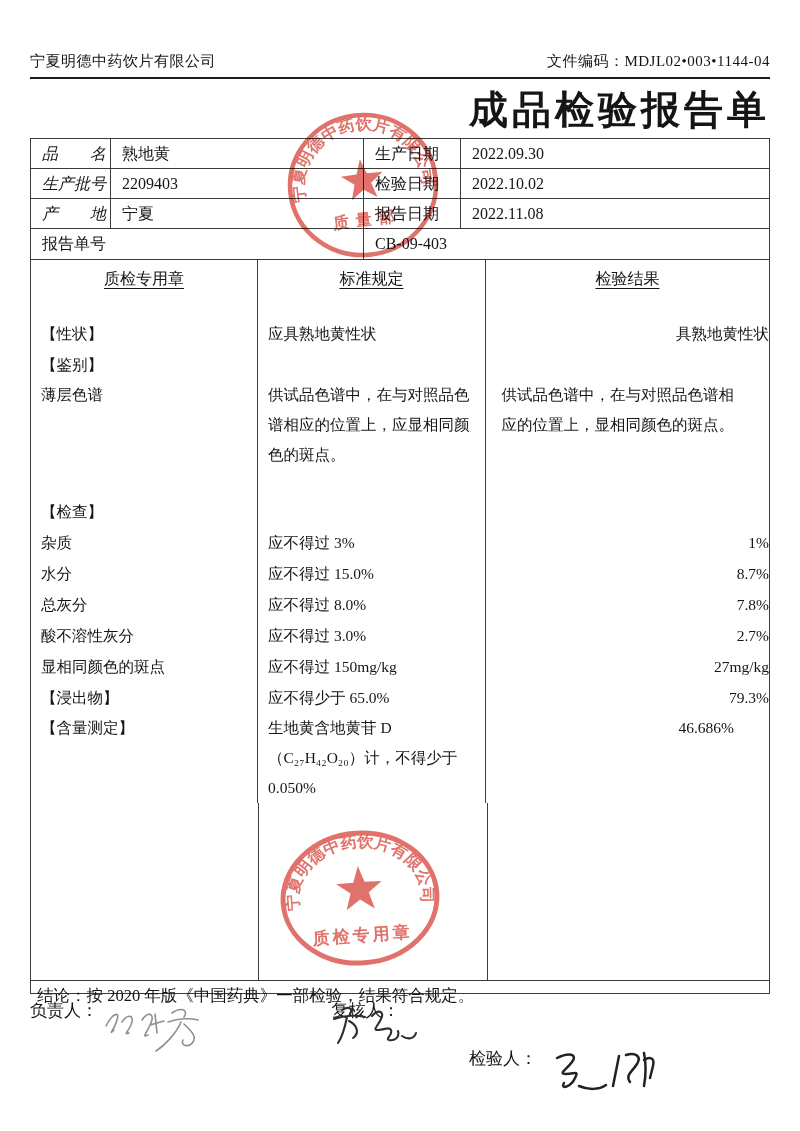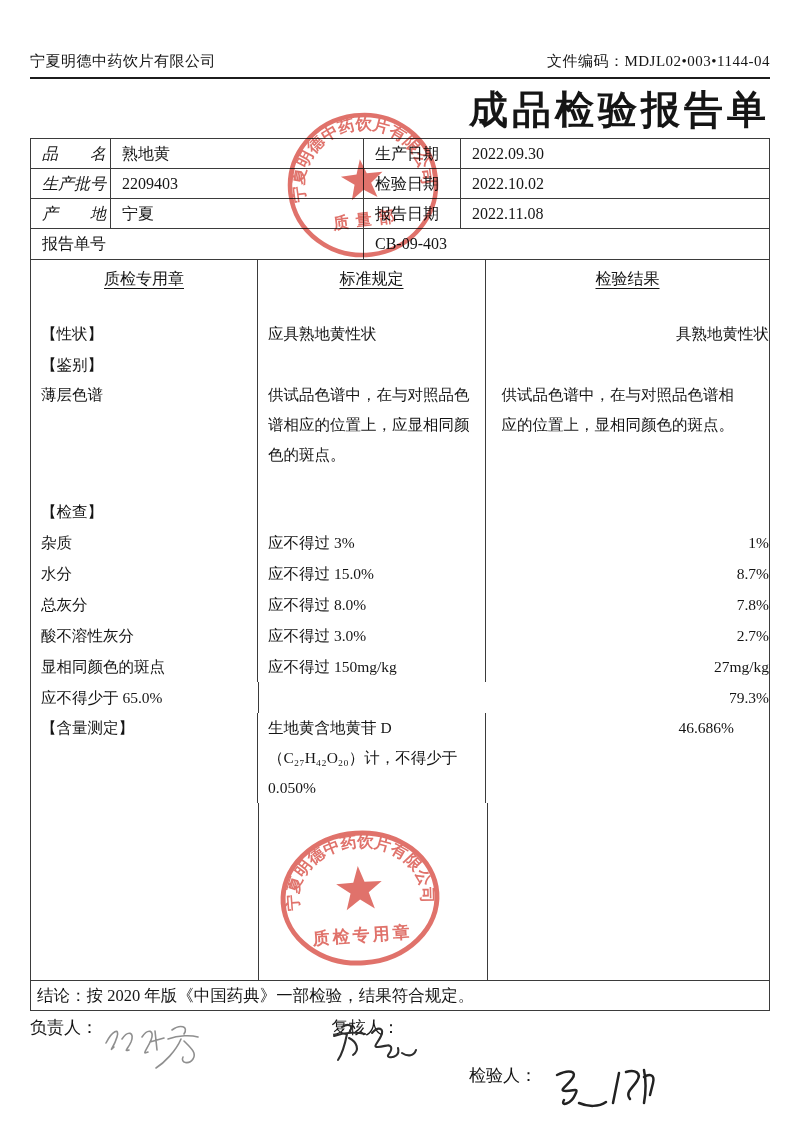--- a/index.html
+++ b/index.html
@@ -64,21 +64,21 @@
   .rrow.wrap > div{line-height:30px;}
   .rrow.wrap .t{display:block;max-width:212px;}
   .rrow.wrap .c3 .t{max-width:238px;}
   .rfill{display:flex;flex:1;}
   .rfill > div{border-right:1px solid #3b3b3b;}
   .rfill > div:last-child{border-right:none;}
 
   
   .conclusion{
     border:1px solid #3b3b3b;margin-top:-1px;
-    height:31px;line-height:29px;padding-left:6px;
+    height:14px;line-height:29px;padding-left:6px;
     font-size:16.5px;box-sizing:border-box;
   }
   .signers{display:flex;margin-top:4px;font-size:17px;}
   .signer{position:relative;height:60px;}
   .signer .lbl{line-height:26px;}
   .s1{width:232px;} .s2{width:207px;text-align:center;} .s3{flex:1;margin-top:48px;}
   .sig{position:absolute;top:2px;}
   .sig path{fill:none;stroke-linecap:round;stroke-linejoin:round;}
 
   
@@ -176,20 +176,21 @@
         <div class="c1"><span class="t">酸不溶性灰分</span></div>
         <div class="c2"><span class="t">应不得过 3.0%</span></div>
         <div class="c3"><span class="t">2.7%</span></div>
       </div>
       <div class="rrow">
         <div class="c1"><span class="t">显相同颜色的斑点</span></div>
         <div class="c2"><span class="t">应不得过 150mg/kg</span></div>
         <div class="c3"><span class="t">27mg/kg</span></div>
       </div>
       <div class="rrow">
+        <div class="c1"><span class="t">【浸出物】</span></div>
         <div class="c2"><span class="t">应不得少于 65.0%</span></div>
         <div class="c3"><span class="t">79.3%</span></div>
       </div>
       <div class="rrow wrap">
         <div class="c1">
             <span class="t">【含量测定】</span>
           </div>
         <div class="c2">
             <span class="t">生地黄含地黄苷 D（C₂₇H₄₂O₂₀）计，不得少于 0.050%</span>
           </div>

